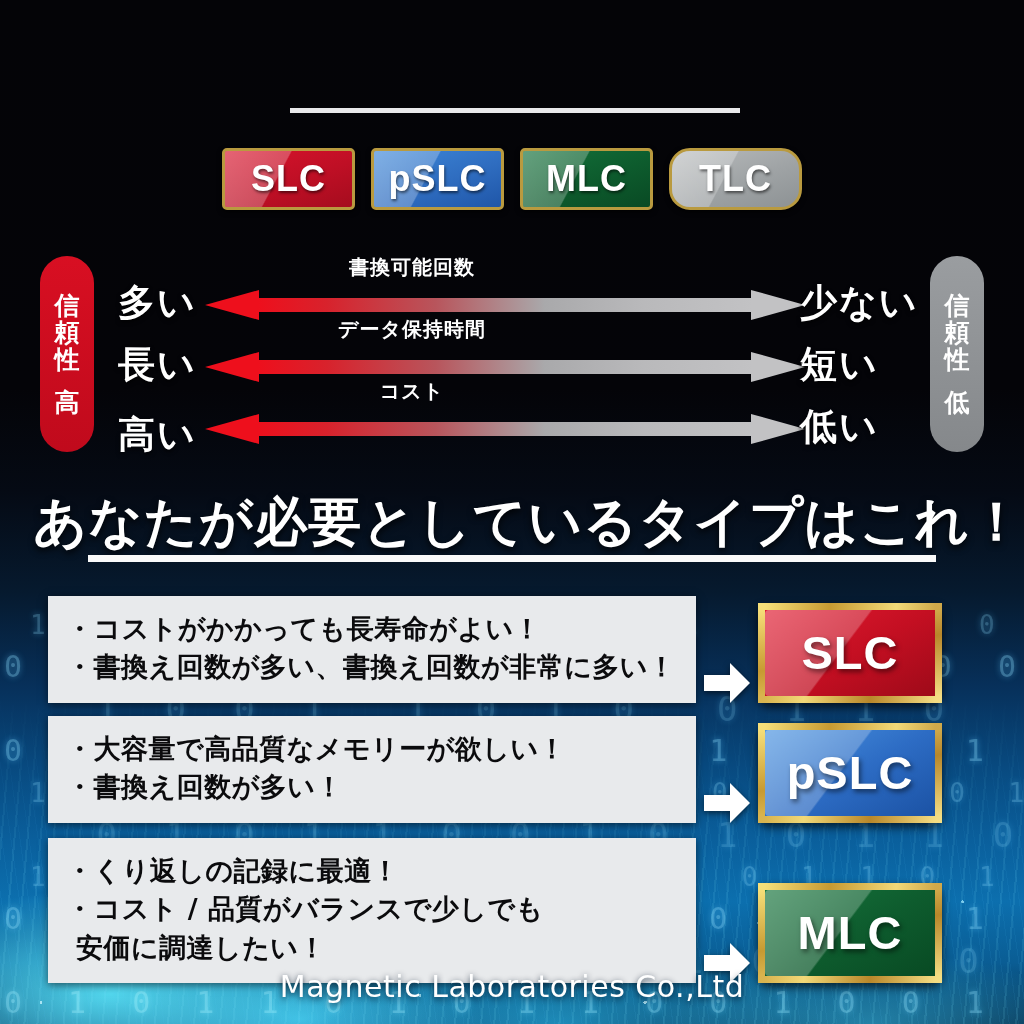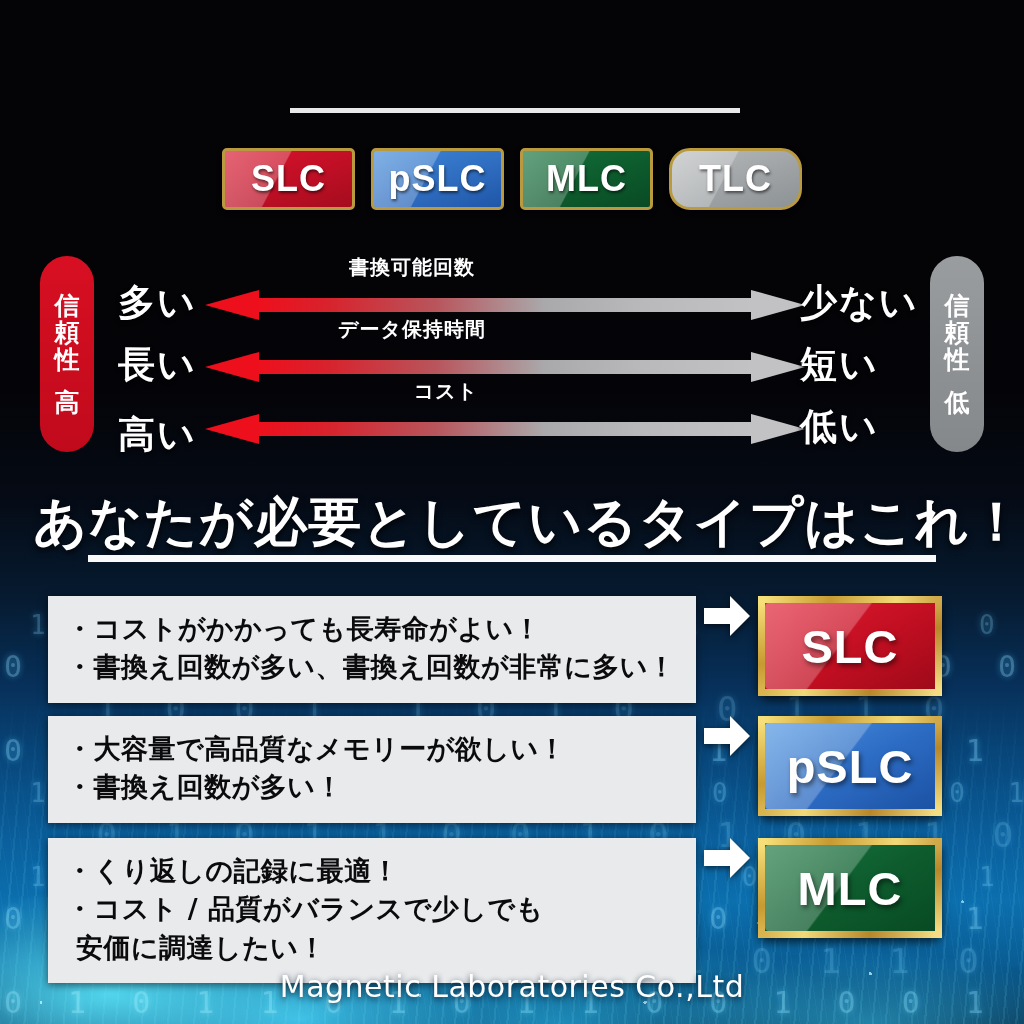--- a/index.html
+++ b/index.html
@@ -104,21 +104,21 @@
     border-top:15px solid transparent;border-bottom:15px solid transparent;
     border-left:54px solid #c2c2c4;}
 
   
   .callout{position:absolute;top:487px;left:0;right:0;text-align:right;color:#fff;
     font-size:53px;font-weight:700;letter-spacing:1px;
     text-shadow:0 3px 7px rgba(0,0,0,.85);}
   .callout-rule{position:absolute;top:555px;left:88px;width:848px;height:7px;background:#fafafa;}
 
   
-  .rec{position:absolute;left:48px;width:928px;display:flex;align-items:flex-start;}
+  .rec{position:absolute;left:48px;width:928px;display:flex;align-items:flex-end;}
   .rec-card{width:648px;background:#e8eaec;box-sizing:border-box;
     padding:14px 18px 16px 18px;box-shadow:0 2px 8px rgba(0,0,0,.55);}
   .rec-card .line{color:#0b0b0d;font-size:27px;font-weight:700;line-height:1.42;
     letter-spacing:.5px;white-space:pre;}
   .rec-arrow{width:62px;display:flex;justify-content:center;align-items:center;}
   .rec-arrow svg{display:block;filter:drop-shadow(0 2px 3px rgba(0,0,0,.6));}
 
   .plaque{width:184px;height:100px;border-radius:11px;position:relative;
     box-sizing:border-box;border:7px solid;overflow:hidden;
     display:flex;align-items:center;justify-content:center;
@@ -202,21 +202,21 @@
         <div class="side-lbl sl-left" style="top: 30px;">多い</div>
         <div class="side-lbl sl-right" style="top: 30px;">少ない</div>
         <div class="row-label" style="top: 68px;">データ保持時間</div>
         <div class="arrow" style="top: 104px;">
           <div class="shaft"></div>
           <div class="head-l"></div>
           <div class="head-r"></div>
         </div>
         <div class="side-lbl sl-left" style="top: 92px;">長い</div>
         <div class="side-lbl sl-right" style="top: 92px;">短い</div>
-        <div class="row-label" style="top: 130px; margin-left: 34px;">コスト</div>
+        <div class="row-label" style="top: 130px;">コスト</div>
         <div class="arrow" style="top: 166px;">
           <div class="shaft"></div>
           <div class="head-l"></div>
           <div class="head-r"></div>
         </div>
         <div class="side-lbl sl-left" style="top: 154px; margin-top: 8px;">高い</div>
         <div class="side-lbl sl-right" style="top: 154px;">低い</div>
       </div>
   </div>
 

